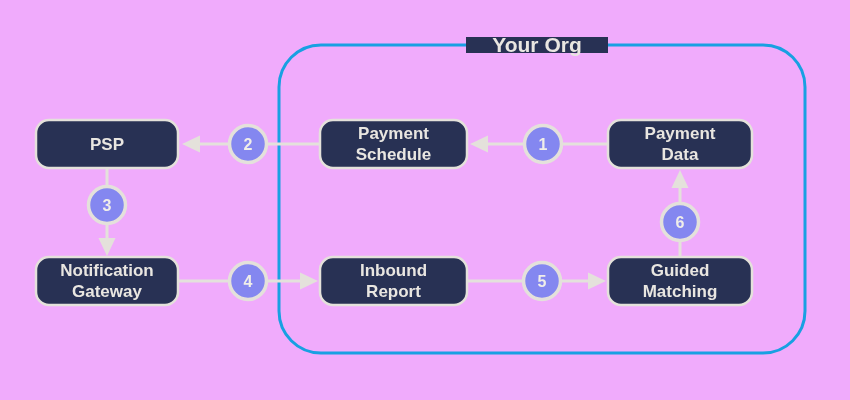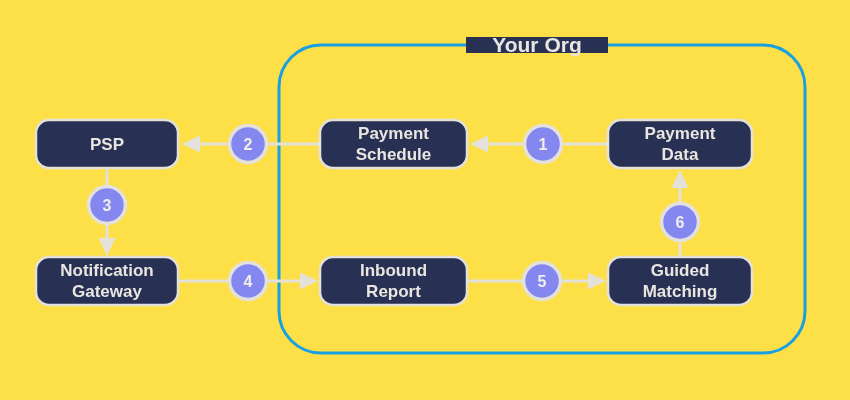--- a/index.html
+++ b/index.html
@@ -4,21 +4,21 @@
 <style>
   html, body {
     margin: 0;
     padding: 0;
     background: #283154;
   }
   .stage {
     position: relative;
     width: 850px;
     height: 400px;
-    background: #fde047;
+    background: #f0abfc;
     overflow: hidden;
     font-family: "Liberation Sans", sans-serif;
     text-align: center;
   }
   svg { display: block; }
   .box {
     fill: #283154;
     stroke: #e4e1db;
     stroke-width: 2.5;
   }

